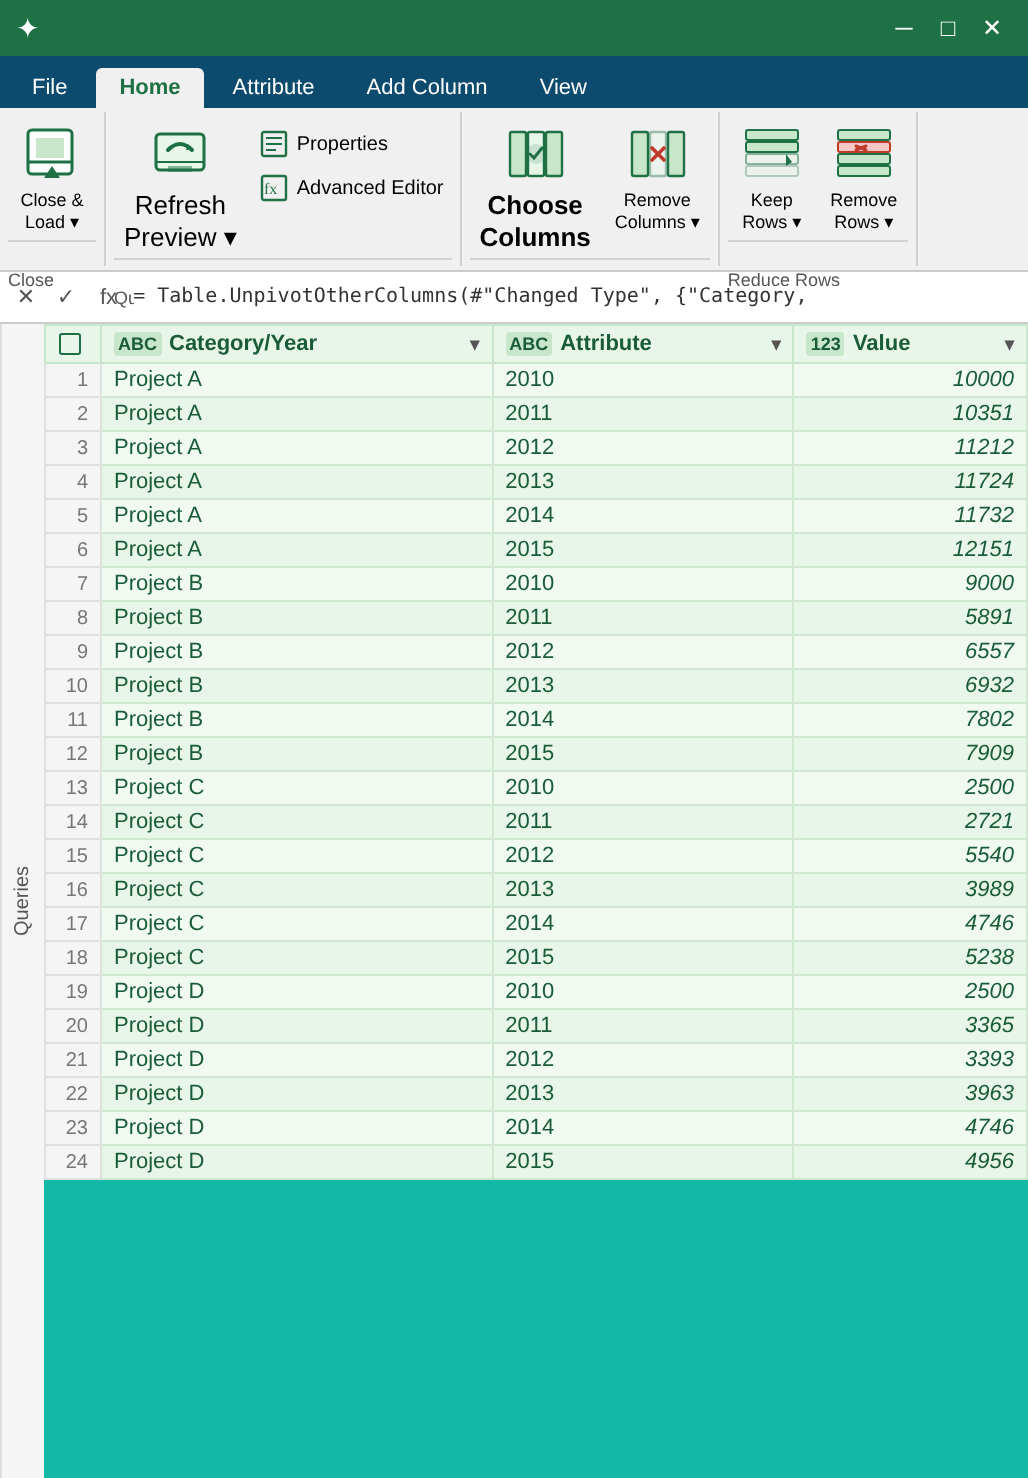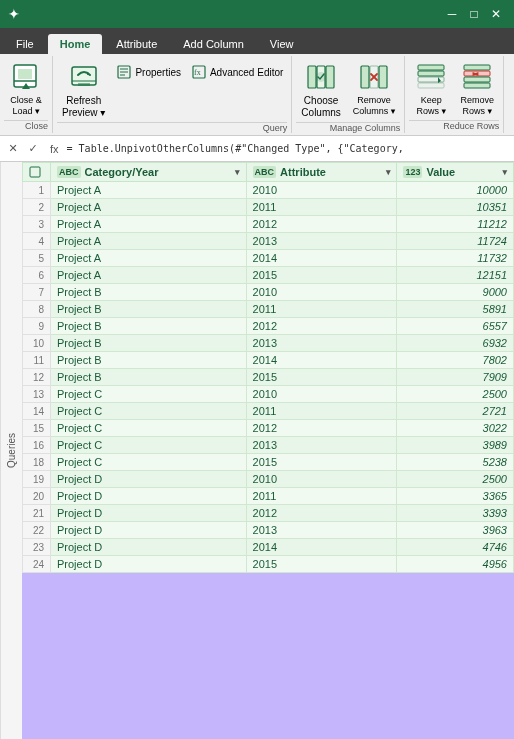--- a/index.html
+++ b/index.html
@@ -33,21 +33,21 @@
       background: transparent;
       border: none;
       color: white;
       cursor: pointer;
       font-size: 12px;
       display: flex; align-items: center; justify-content: center;
     }
 
     
     .ribbon-tabs {
-      background: #404040;
+      background: #0c4a6e;
       display: flex;
       align-items: flex-end;
       padding: 0 4px;
       gap: 2px;
       height: 26px;
     }
     .ribbon-tab {
       padding: 4px 12px;
       font-size: 11px;
       color: white;
@@ -72,23 +72,23 @@
     .ribbon-group {
       display: flex;
       flex-direction: column;
       align-items: stretch;
       border-right: 1px solid #d0d0d0;
       padding: 2px 4px;
     }
     .ribbon-group-label {
       font-size: 9px;
       color: #555;
-      text-align: right;
+      text-align: left;
       margin-top: auto;
-      padding-top: 0;
+      padding-top: 14px;
       border-top: 1px solid #d0d0d0;
     }
     .ribbon-group-content {
       display: flex;
       flex: 1;
       align-items: flex-start;
       gap: 2px;
     }
     .ribbon-btn {
       display: flex;
@@ -191,21 +191,21 @@
       transform: rotate(180deg);
       font-size: 10px;
       color: #555;
       cursor: pointer;
     }
 
     
     .table-area {
       flex: 1;
       overflow: auto;
-      background: #c4b5fd;
+      background: #14b8a6;
     }
     table {
       border-collapse: collapse;
       width: 100%;
       font-size: 11px;
     }
     thead tr {
       background: #e8f5e9;
     }
     thead th {
@@ -304,23 +304,23 @@
       <button class="ribbon-btn">
         <div class="icon-big">
           <svg width="32" height="32" viewBox="0 0 32 32">
             <rect x="4" y="6" width="24" height="18" rx="2" fill="#e8f5e9" stroke="#1e7145" stroke-width="1.5"></rect>
             <path d="M10 14 Q16 8 22 14" stroke="#1e7145" stroke-width="2" fill="none" stroke-linecap="round"></path>
             <path d="M20 11 L22 14 L19 14" fill="#1e7145"></path>
             <line x1="4" y1="20" x2="28" y2="20" stroke="#1e7145" stroke-width="1"></line>
             <rect x="10" y="22" width="12" height="3" fill="#1e7145" opacity="0.5"></rect>
           </svg>
         </div>
-        <span style="font-size:10px;line-height:1.2;">Refresh<br>Preview ▾</span>
+        <span style="font-size:13px;line-height:1.2;">Refresh<br>Preview ▾</span>
       </button>
-      <div style="display:flex;flex-direction:row;gap:2px;padding-top:4px;">
+      <div style="display:flex;flex-direction:column;gap:2px;padding-top:4px;">
         <button class="ribbon-btn-small">
           <div class="icon-small">
             <svg width="16" height="16" viewBox="0 0 16 16">
               <rect x="2" y="2" width="12" height="12" rx="1" fill="none" stroke="#1e7145" stroke-width="1.2"></rect>
               <line x1="4" y1="5" x2="12" y2="5" stroke="#1e7145" stroke-width="1"></line>
               <line x1="4" y1="8" x2="12" y2="8" stroke="#1e7145" stroke-width="1"></line>
               <line x1="4" y1="11" x2="9" y2="11" stroke="#1e7145" stroke-width="1"></line>
             </svg>
           </div>
           <span>Properties</span>
@@ -344,21 +344,21 @@
       <button class="ribbon-btn">
         <div class="icon-big">
           <svg width="32" height="32" viewBox="0 0 32 32">
             <rect x="3" y="5" width="8" height="22" rx="1" fill="#c8e6c9" stroke="#1e7145" stroke-width="1.2"></rect>
             <rect x="12" y="5" width="8" height="22" rx="1" fill="#e8f5e9" stroke="#1e7145" stroke-width="1.2"></rect>
             <rect x="21" y="5" width="8" height="22" rx="1" fill="#c8e6c9" stroke="#1e7145" stroke-width="1.2"></rect>
             <circle cx="16" cy="16" r="5" fill="#1e7145" opacity="0.15"></circle>
             <path d="M13 16 L15 18 L19 13" stroke="#1e7145" stroke-width="1.5" fill="none" stroke-linecap="round"></path>
           </svg>
         </div>
-        <span style="font-size:10px;line-height:1.2;">Choose<br>Columns</span>
+        <span style="font-size:13px;line-height:1.2;font-weight:bold;">Choose<br>Columns</span>
       </button>
       <button class="ribbon-btn">
         <div class="icon-big">
           <svg width="32" height="32" viewBox="0 0 32 32">
             <rect x="3" y="5" width="8" height="22" rx="1" fill="#c8e6c9" stroke="#1e7145" stroke-width="1.2"></rect>
             <rect x="12" y="5" width="8" height="22" rx="1" fill="#e8f5e9" stroke="#1e7145" stroke-width="1.2" opacity="0.4"></rect>
             <rect x="21" y="5" width="8" height="22" rx="1" fill="#c8e6c9" stroke="#1e7145" stroke-width="1.2"></rect>
             <line x1="13" y1="13" x2="19" y2="19" stroke="#c0392b" stroke-width="1.8" stroke-linecap="round"></line>
             <line x1="19" y1="13" x2="13" y2="19" stroke="#c0392b" stroke-width="1.8" stroke-linecap="round"></line>
           </svg>
@@ -533,29 +533,35 @@
           <tr>
             <td class="row-num">14</td>
             <td>Project C</td>
             <td>2011</td>
             <td class="value-col">2721</td>
           </tr>
           <tr>
             <td class="row-num">15</td>
             <td>Project C</td>
             <td>2012</td>
-            <td class="value-col">3022</td>
+            <td class="value-col">5540</td>
           </tr>
           <tr>
             <td class="row-num">16</td>
             <td>Project C</td>
             <td>2013</td>
             <td class="value-col">3989</td>
           </tr>
           <tr>
+            <td class="row-num">17</td>
+            <td>Project C</td>
+            <td>2014</td>
+            <td class="value-col">4746</td>
+          </tr>
+          <tr>
             <td class="row-num">18</td>
             <td>Project C</td>
             <td>2015</td>
             <td class="value-col">5238</td>
           </tr>
           <tr>
             <td class="row-num">19</td>
             <td>Project D</td>
             <td>2010</td>
             <td class="value-col">2500</td>

